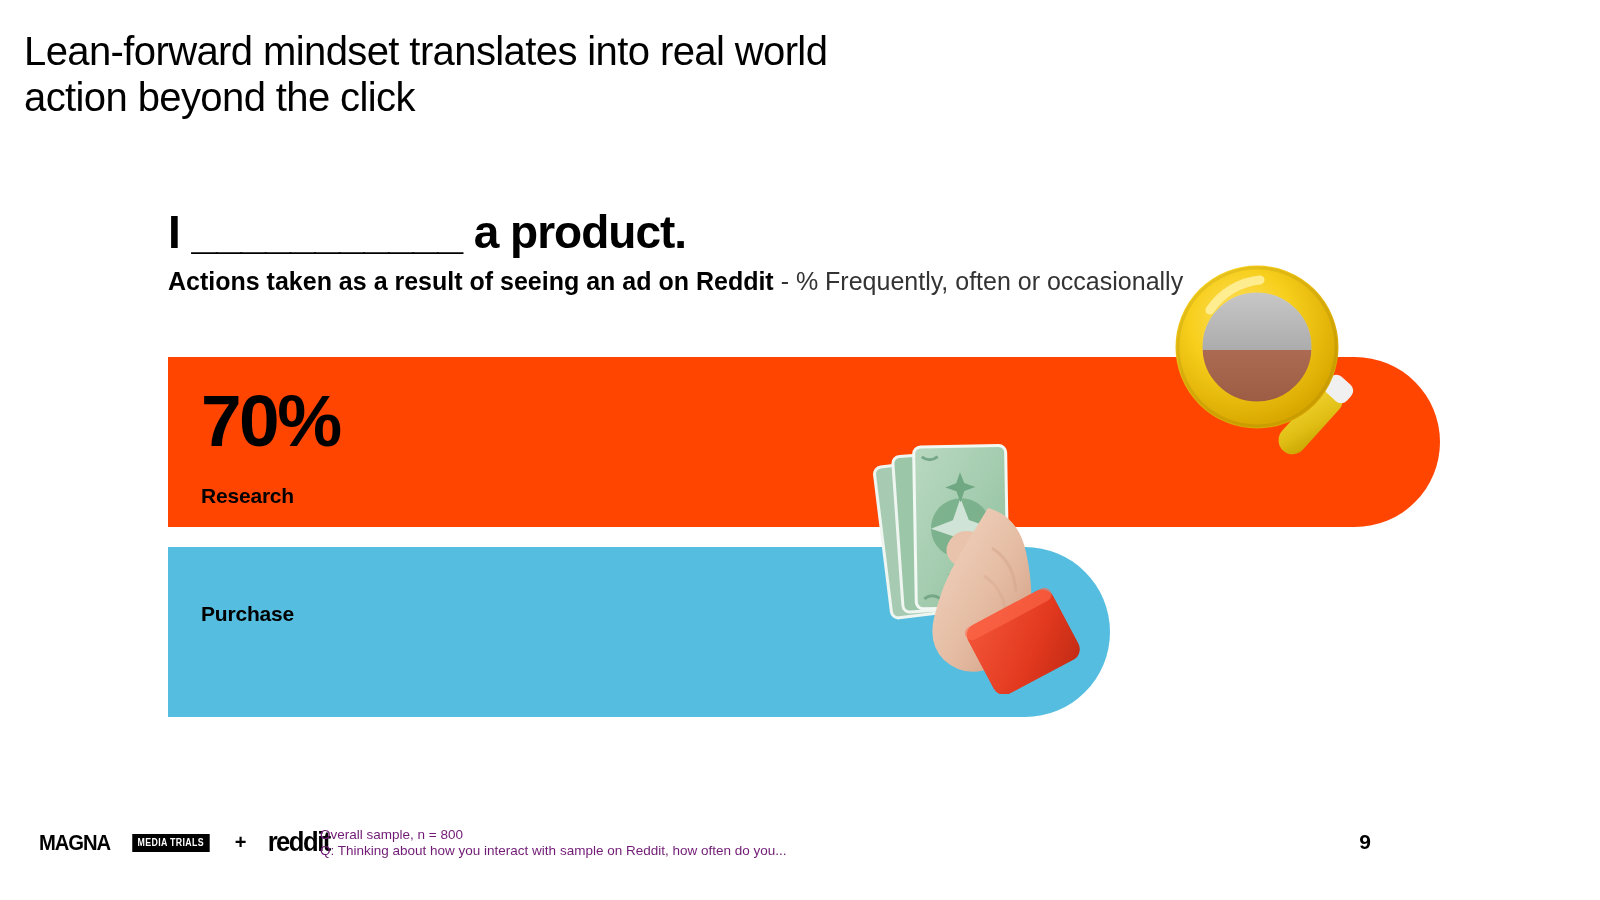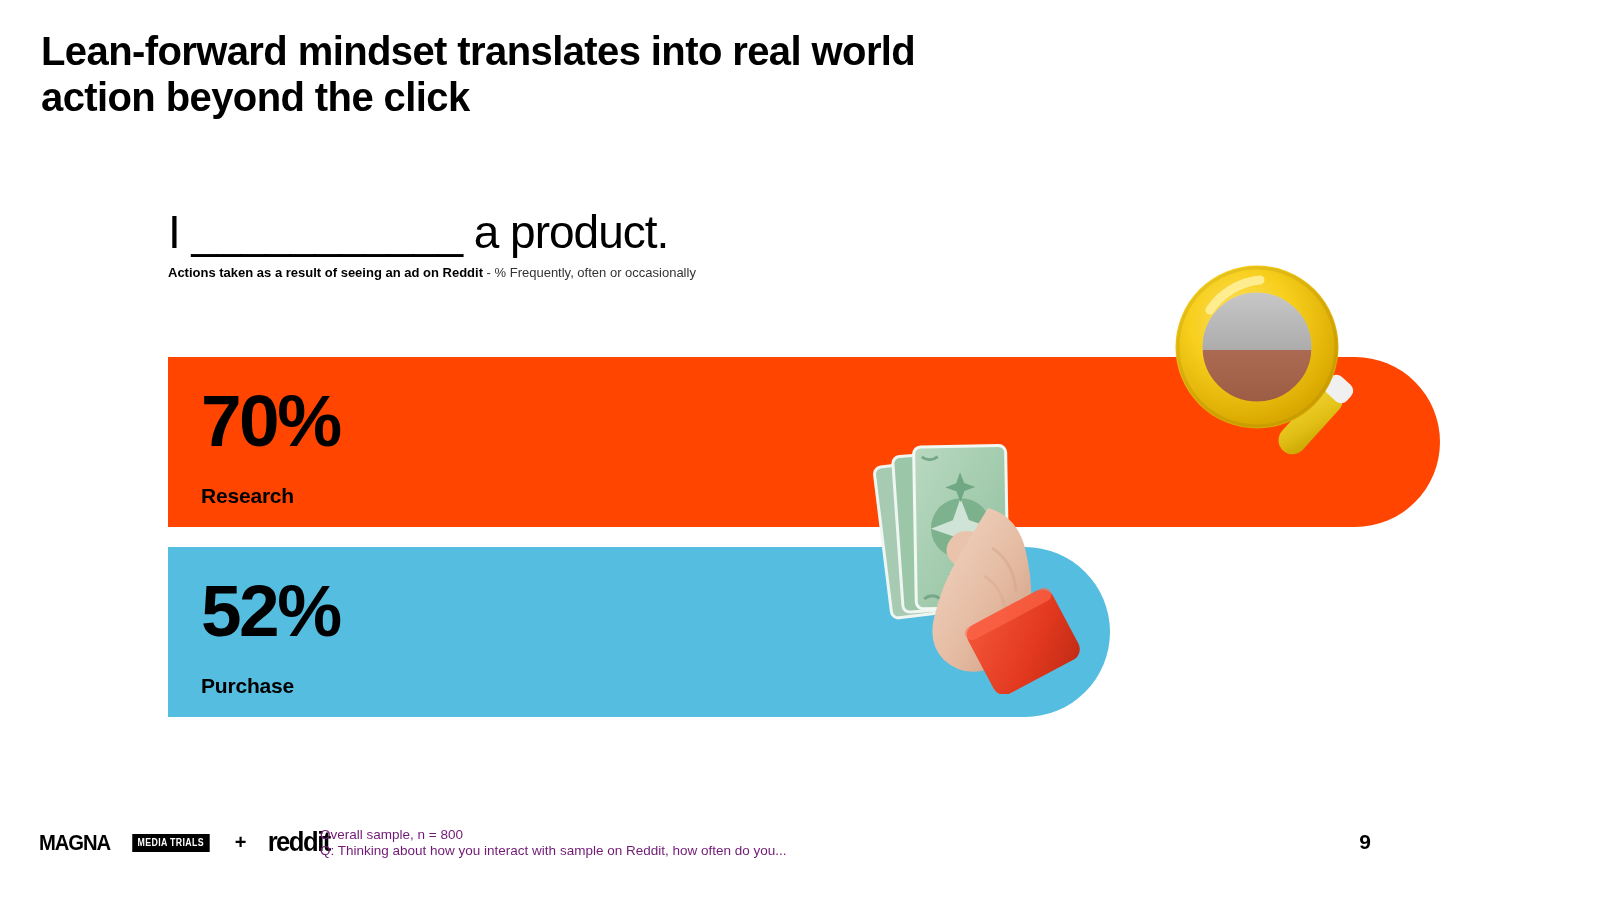--- a/index.html
+++ b/index.html
@@ -12,52 +12,52 @@
     height: 900px;
     position: relative;
     overflow: hidden;
     font-family: "Liberation Sans", sans-serif;
     color: #111111;
   }
 
   
   .slide-title {
     position: absolute;
-    left: 41px;
+    left: 24px;
     top: 28px;
     width: 1100px;
     font-size: 40px;
     line-height: 46px;
-    font-weight: 700;
+    font-weight: 400;
     letter-spacing: -0.6px;
     color: #000000;
     white-space: pre-line;
   }
 
   
   .chart-block {
     position: absolute;
     left: 168px;
     top: 205px;
     width: 1400px;
   }
 
   .prompt-line {
     font-size: 46px;
-    font-weight: 400;
+    font-weight: 700;
     letter-spacing: -1px;
     color: #000000;
     line-height: 54px;
     margin: 0;
     white-space: pre;
   }
 
   .subtitle {
-    margin-top: 2px;
-    font-size: 13px;
+    margin-top: 10px;
+    font-size: 25px;
     line-height: 24px;
     color: #222222;
   }
   .subtitle .sub-strong {
     font-weight: 700;
     color: #000000;
   }
   .subtitle .sub-normal {
     font-weight: 400;
     color: #333333;
@@ -221,21 +221,20 @@
     <div class="bar-shape" id="bar-shape-0" style="width: 1272px; background: rgb(255, 69, 0);"></div>
     <div class="bar-label-group">
       <div class="bar-value">70%</div>
       <div class="bar-name">Research</div>
     </div>
   </div>
 
   <div class="bar-row row-purchase">
     <div class="bar-shape" id="bar-shape-1" style="width: 942px; background: rgb(85, 189, 223);"></div>
     <div class="bar-label-group">
-      <div class="bar-value">52%</div>
       <div class="bar-name">Purchase</div>
     </div>
   </div>
 </div>
 
 <div class="illus illus-magnifier">
   <svg viewBox="0 0 215 212" width="215" height="212" aria-hidden="true">
     <defs>
       <radialGradient id="ringGrad" cx="38%" cy="30%" r="78%">
         <stop offset="0%" stop-color="#FFE066"></stop>

